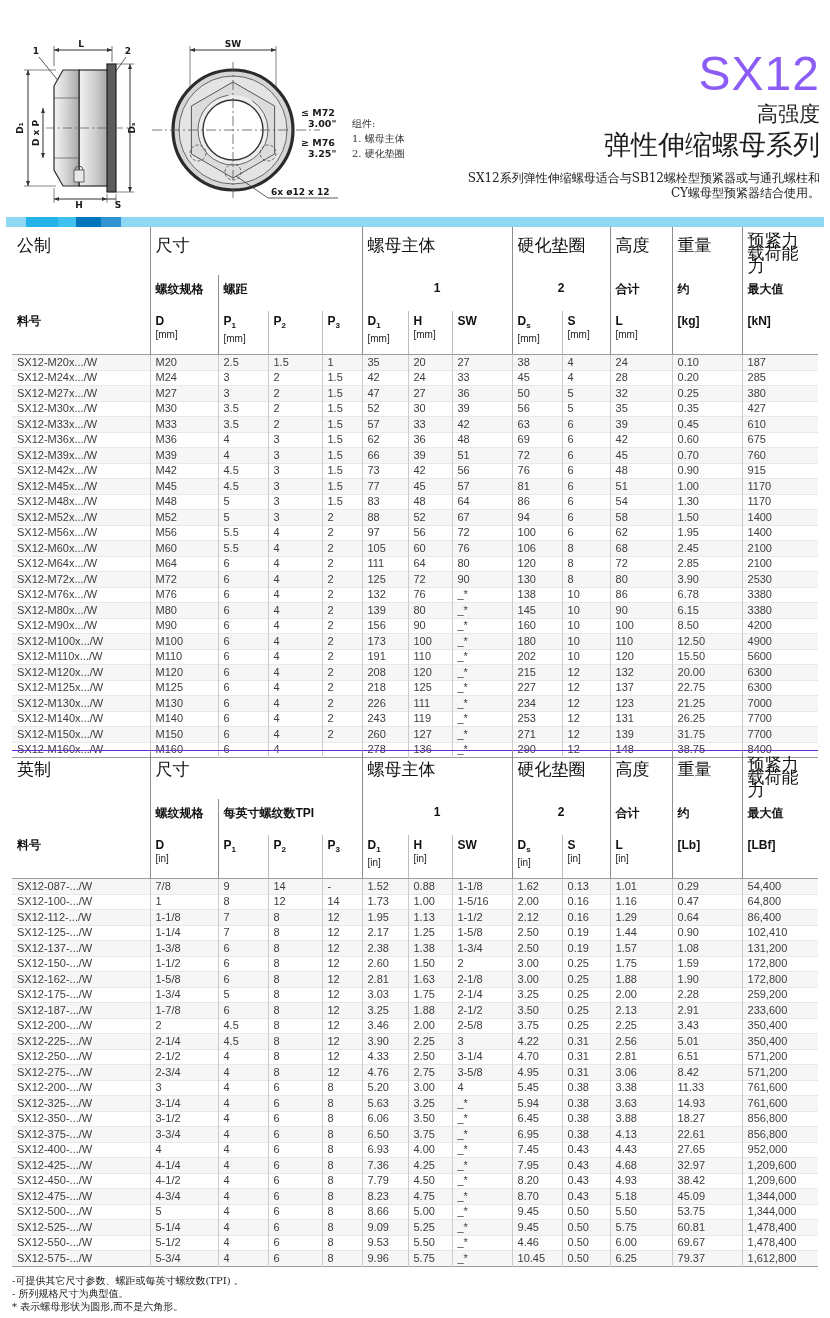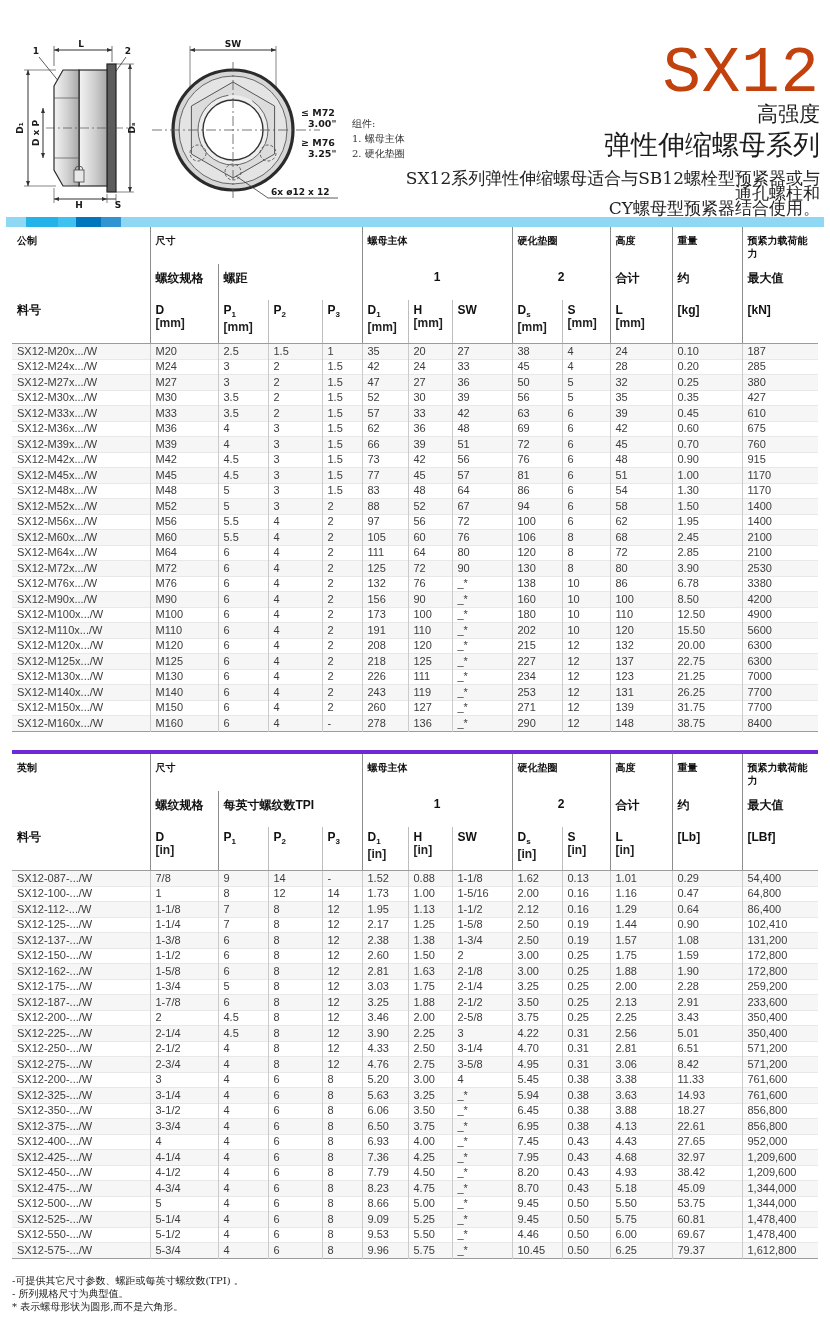--- a/index.html
+++ b/index.html
@@ -5,60 +5,60 @@
   html,body{margin:0;padding:0;}
   body{
     width:830px;height:1318px;position:relative;background:#ffffff;
     font-family:"Liberation Sans","DejaVu Sans",sans-serif;color:#1a1a1a;
     overflow:hidden;
   }
   .abs{position:absolute;}
 
   
   .title-block{right:10px;top:48px;width:420px;text-align:right;}
-  .title-main{font-size:64px;line-height:52px;font-weight:400;color:#c2410c;letter-spacing:1px;font-family:Liberation Mono, monospace;}
+  .title-main{font-size:48px;line-height:52px;font-weight:400;color:#8b5cf6;letter-spacing:1px;}
   .title-sub1{font-size:21px;line-height:28px;font-weight:400;color:#1c1c1c;}
   .title-sub2{font-size:27px;line-height:34px;font-weight:400;color:#1c1c1c;}
-  .title-desc{margin-top:9px;font-size:17px;line-height:15px;color:#222;
+  .title-desc{margin-top:9px;font-size:12px;line-height:15px;color:#222;
     font-family:"DejaVu Serif","Liberation Serif",serif;}
 
   
   .components{left:352px;top:116px;font-size:10px;line-height:15px;color:#333;
     font-family:"DejaVu Serif","Liberation Serif",serif;}
 
   
   .accent-bar{left:6px;top:217px;width:818px;height:10px;display:flex;}
   .accent-bar div{height:100%;}
 
   
   svg text{font-family:"DejaVu Sans","Liberation Sans",sans-serif;fill:#1a1a1a;}
   .dimtxt{font-size:9px;font-weight:bold;}
   .notetxt{font-size:9.5px;font-weight:bold;}
 
   
   .tbl{left:12px;}
   .tbl table{border-collapse:collapse;table-layout:fixed;width:806px;}
   .tbl th,.tbl td{overflow:hidden;white-space:nowrap;text-align:left;}
   .tbl thead th{vertical-align:top;padding:2px 5px;color:#111;}
-  .tbl tr.gr th{font-size:10px;font-weight:bold;height:28px;padding-top:7px;}
+  .tbl tr.gr th{font-size:17px;font-weight:normal;height:28px;padding-top:7px;}
   .tbl tr.gr th.wrap{white-space:normal;line-height:13px;}
   .tbl tr.sr th{font-size:12px;font-weight:bold;height:28px;padding-top:6px;}
   .tbl tr.cr th{font-size:12px;font-weight:bold;height:37px;line-height:13px;padding-top:4px;}
-  .tbl tr.cr th .unit{font-size:12px;font-weight:bold;color:#222;}
+  .tbl tr.cr th .unit{font-size:10px;font-weight:normal;color:#222;}
   .tbl sub{font-size:8px;}
   .tbl th.ctr{text-align:center;}
   .tbl th.bd{border-left:1px solid #8d8d8d;}
   .tbl th.bl{border-left:1px solid #bdbdbd;}
   .tbl tr.cr th{border-bottom:1px solid #9c9c9c;}
   .tbl tbody{border-bottom:1px solid #9c9c9c;}
   .tbl td{font-size:11px;color:#3c3c3c;height:14.5px;line-height:13px;padding:0 5px;
     border-left:1px solid #cbcbcb;border-top:1px solid #e8e8e8;}
   .tbl td:first-child{border-left:none;}
   .tbl tbody tr:nth-child(odd){background:#f6f6f6;}
-  .tbl-top table{border-top:4px solid #6d28d9;}
+  .tbl-top table{border-top:1px solid #6d28d9;}
 
   
   .footnotes{left:12px;top:1274px;font-size:10px;line-height:13px;color:#1a1a1a;
     font-family:"DejaVu Serif","Liberation Serif",serif;}
 </style>
 </head>
 <body>
 
 <svg class="abs" style="left:6px;top:36px;" width="132" height="174" viewBox="0 0 132 174">
   <defs>
@@ -459,20 +459,35 @@
           <td>6</td>
           <td>4</td>
           <td>2</td>
           <td>132</td>
           <td>76</td>
           <td>_*</td>
           <td>138</td>
           <td>10</td>
           <td>86</td>
           <td>6.78</td>
+          <td>3380</td>
+        </tr>
+        <tr>
+          <td>SX12-M80x.../W</td>
+          <td>M80</td>
+          <td>6</td>
+          <td>4</td>
+          <td>2</td>
+          <td>139</td>
+          <td>80</td>
+          <td>_*</td>
+          <td>145</td>
+          <td>10</td>
+          <td>90</td>
+          <td>6.15</td>
           <td>3380</td>
         </tr>
         <tr>
           <td>SX12-M90x.../W</td>
           <td>M90</td>
           <td>6</td>
           <td>4</td>
           <td>2</td>
           <td>156</td>
           <td>90</td>

